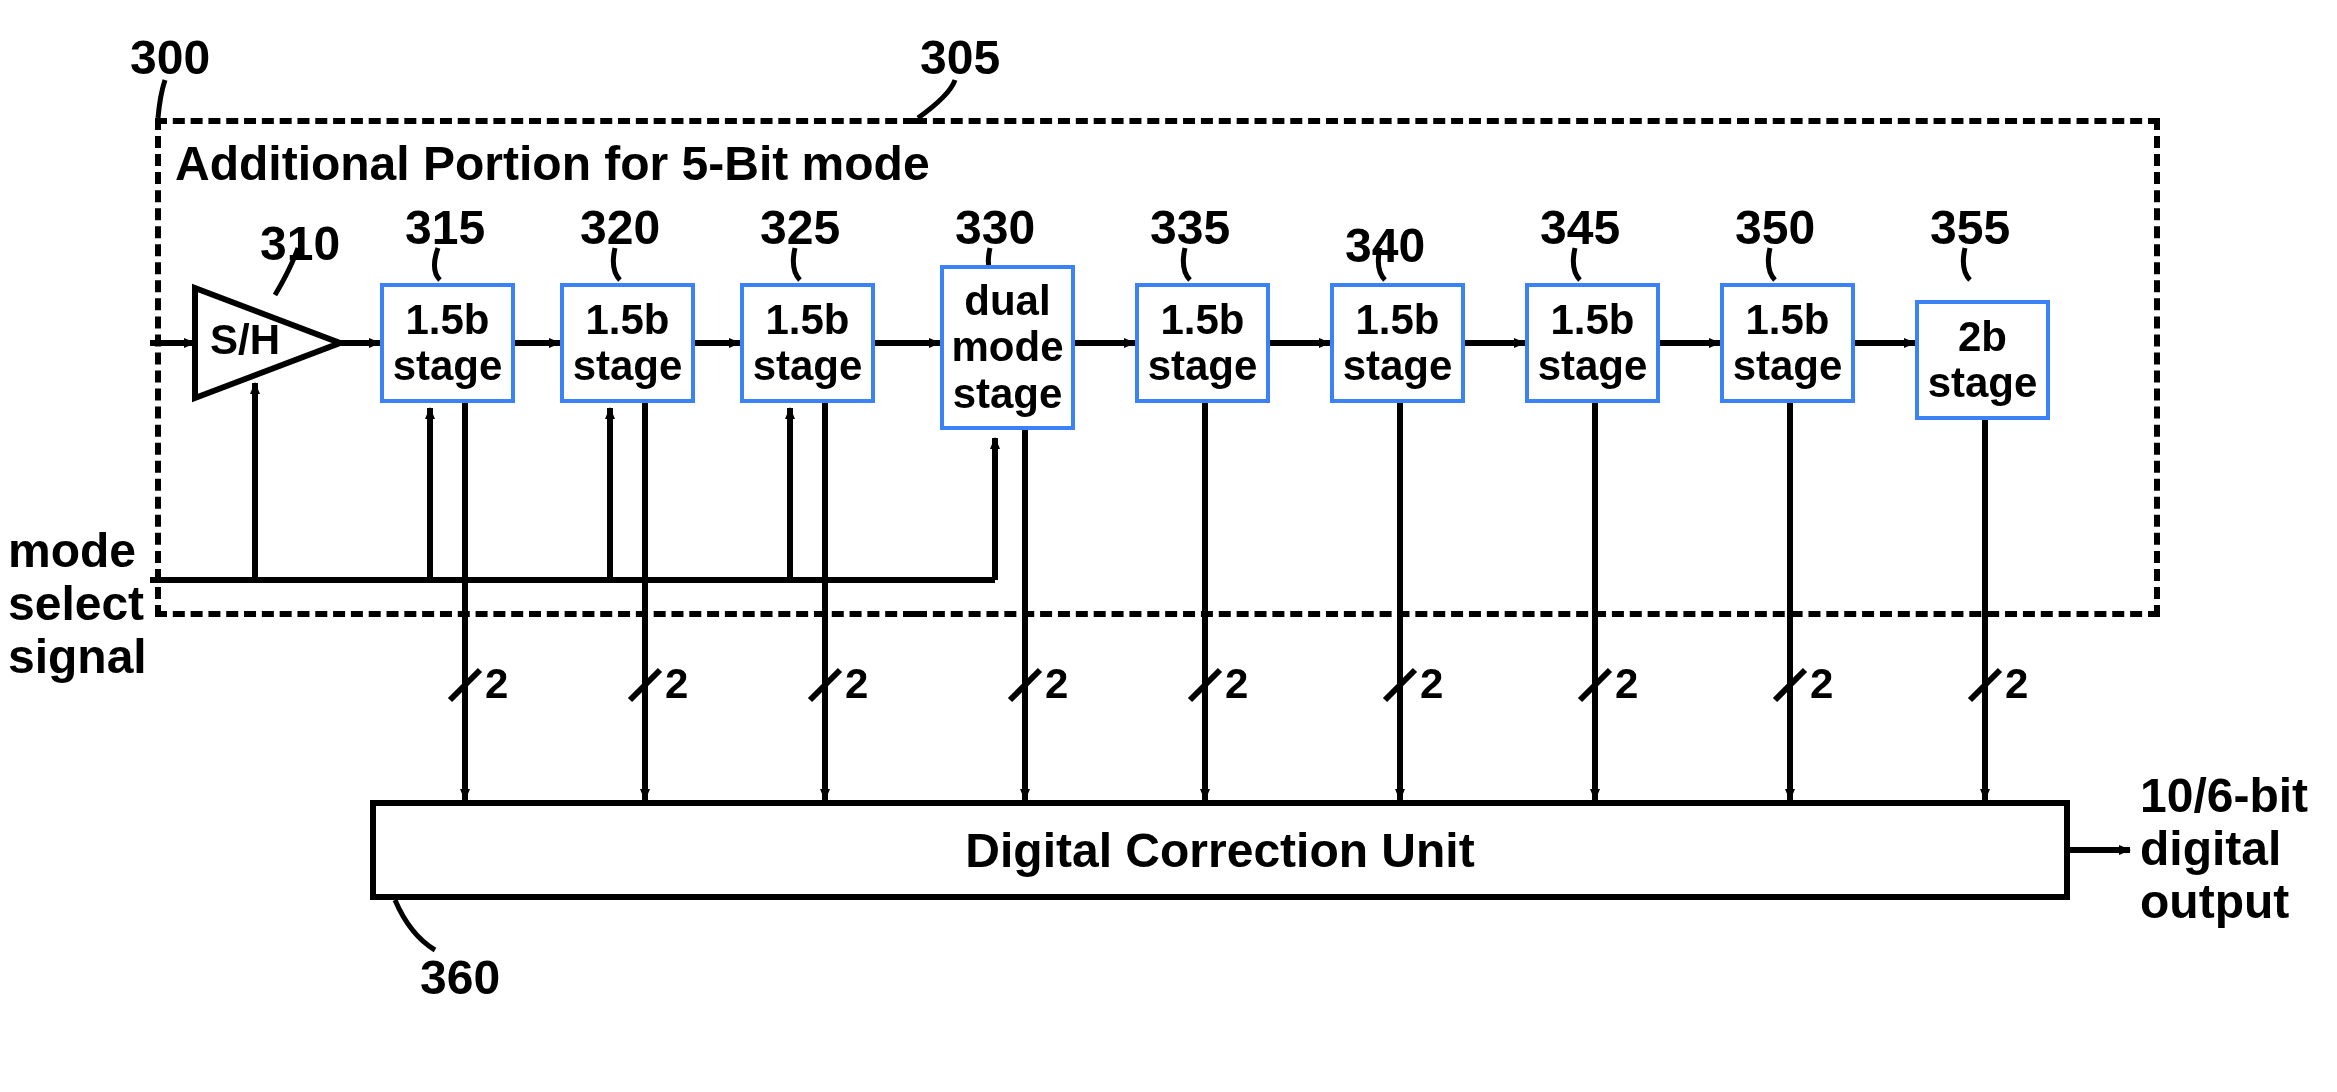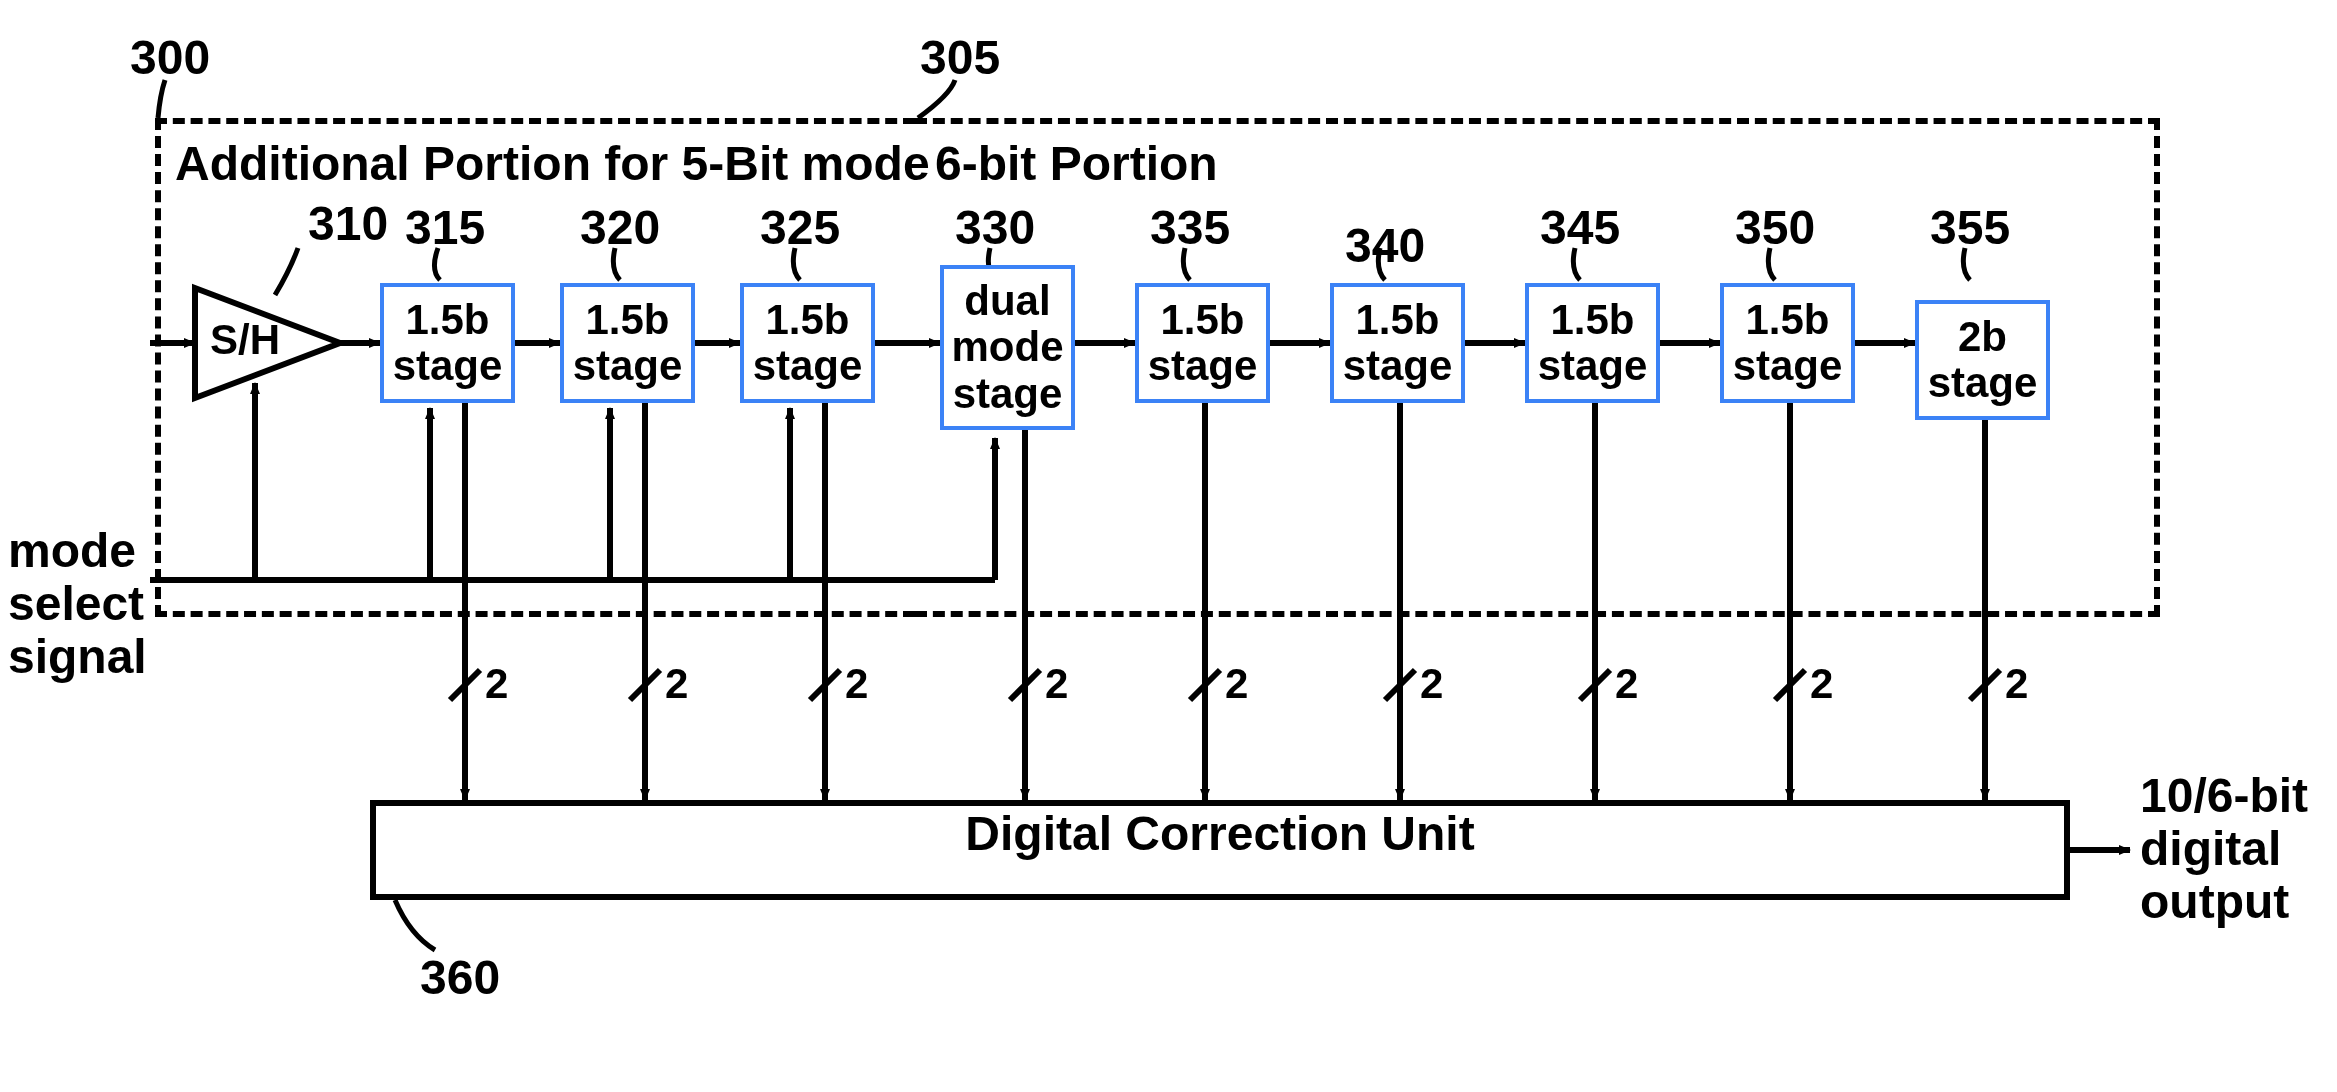--- a/index.html
+++ b/index.html
@@ -31,20 +31,21 @@
     align-items: center;
     justify-content: center;
     text-align: center;
     font-size: 42px;
     line-height: 1.1;
   }
   .dcu-box {
     border: 6px solid #000;
     background: #fff;
     display: flex;
+    align-items: center;
     justify-content: center;
     font-size: 48px;
   }
   .label {
     font-size: 48px;
     line-height: 1.1;
     text-align: left;
   }
   .reflabel {
     font-size: 48px;
@@ -60,23 +61,22 @@
 
 <div class="canvas">
 
   <div class="abs reflabel" style="left:130px; top:30px;">300</div>
   <div class="abs reflabel" style="left:920px; top:30px;">305</div>
 
   <div class="abs dashbox-left" style="left:155px; top:118px; width:760px; height:499px;"></div>
   <div class="abs dashbox" style="left:915px; top:118px; width:1245px; height:499px;"></div>
 
   <div class="abs label" style="left:175px; top:138px;">Additional Portion for 5-Bit mode</div>
-  <div class="abs label" style="left:935px; top:138px;">6-bit Portion</div>
-
-  <div class="abs reflabel" style="left:260px; top:196px;margin-left:48px;">310</div>
+
+  <div class="abs reflabel" style="left:260px; top:216px;">310</div>
   <div class="abs reflabel" style="left:405px; top:200px;">315</div>
   <div class="abs reflabel" style="left:580px; top:200px;">320</div>
   <div class="abs reflabel" style="left:760px; top:200px;">325</div>
   <div class="abs reflabel" style="left:955px; top:200px;">330</div>
   <div class="abs reflabel" style="left:1150px; top:200px;">335</div>
   <div class="abs reflabel" style="left:1345px; top:200px;margin-top:18px;">340</div>
   <div class="abs reflabel" style="left:1540px; top:200px;">345</div>
   <div class="abs reflabel" style="left:1735px; top:200px;">350</div>
   <div class="abs reflabel" style="left:1930px; top:200px;">355</div>
 

